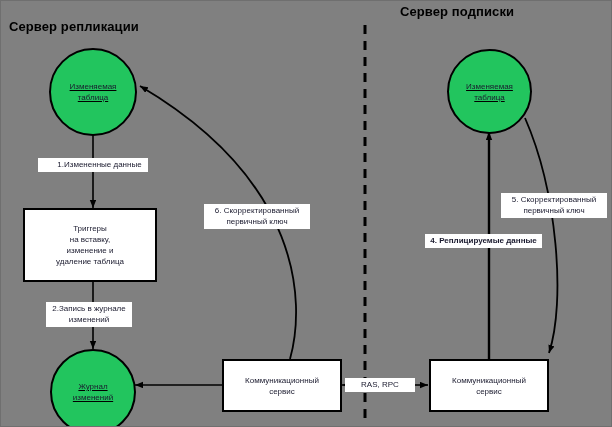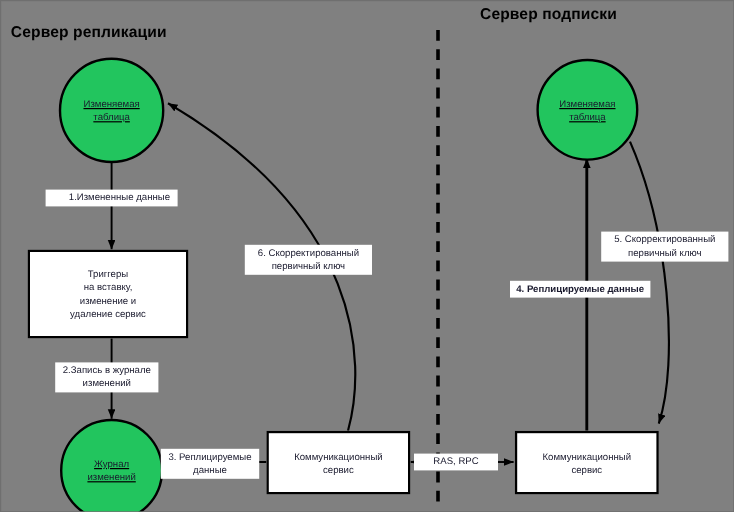--- a/index.html
+++ b/index.html
@@ -114,21 +114,21 @@
 
   <div class="node-circle" style="left:48px; top:47px; width:88px; height:88px;">
     <span class="node-text">Изменяемая
 таблица</span>
   </div>
 
   <div class="node-box" style="left:22px; top:207px; width:134px; height:74px;">
     <span class="node-text">Триггеры
 на вставку,
 изменение и
-удаление сервис</span>
+удаление таблица</span>
   </div>
 
   <div class="node-circle" style="left:49px; top:348px; width:86px; height:86px;">
     <span class="node-text">Журнал
 изменений</span>
   </div>
 
   <div class="node-box" style="left:221px; top:358px; width:120px; height:53px;">
     <span class="node-text">Коммуникационный
 сервис</span>
@@ -142,22 +142,20 @@
   <div class="node-box" style="left:428px; top:358px; width:120px; height:53px;">
     <span class="node-text">Коммуникационный
 сервис</span>
   </div>
 
   <div class="edge-label" style="left:37px; top:157px; width:110px;padding-left:16px;">1.Измененные данные</div>
 
   <div class="edge-label" style="left:45px; top:301px; width:86px;">2.Запись в журнале
 изменений</div>
 
-  <div class="edge-label" style="left:133px; top:373px; width:82px;">3. Реплицируемые
-данные</div>
 
   <div class="edge-label" style="left:203px; top:164px; width:106px;margin-top:39px;">6. Скорректированный
 первичный ключ</div>
 
   <div class="edge-label" style="left:344px; top:377px; width:70px;">RAS, RPC</div>
 
   <div class="edge-label" style="left:424px; top:233px; width:117px;font-weight:bold;">4. Реплицируемые данные</div>
 
   <div class="edge-label" style="left:500px; top:192px; width:106px;">5. Скорректированный
 первичный ключ</div>

